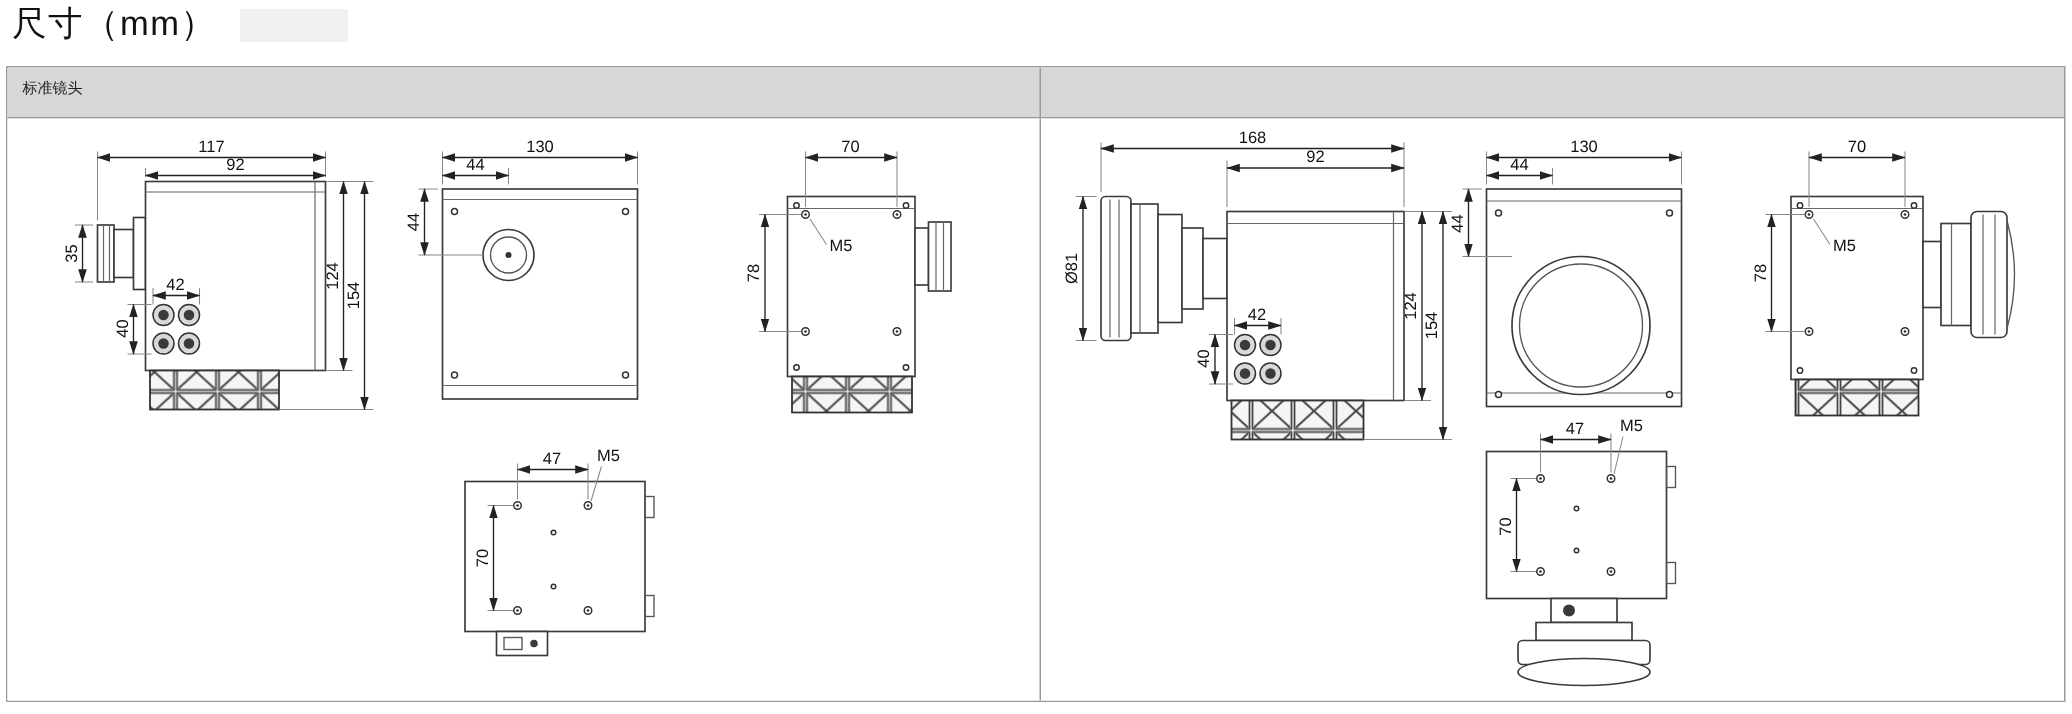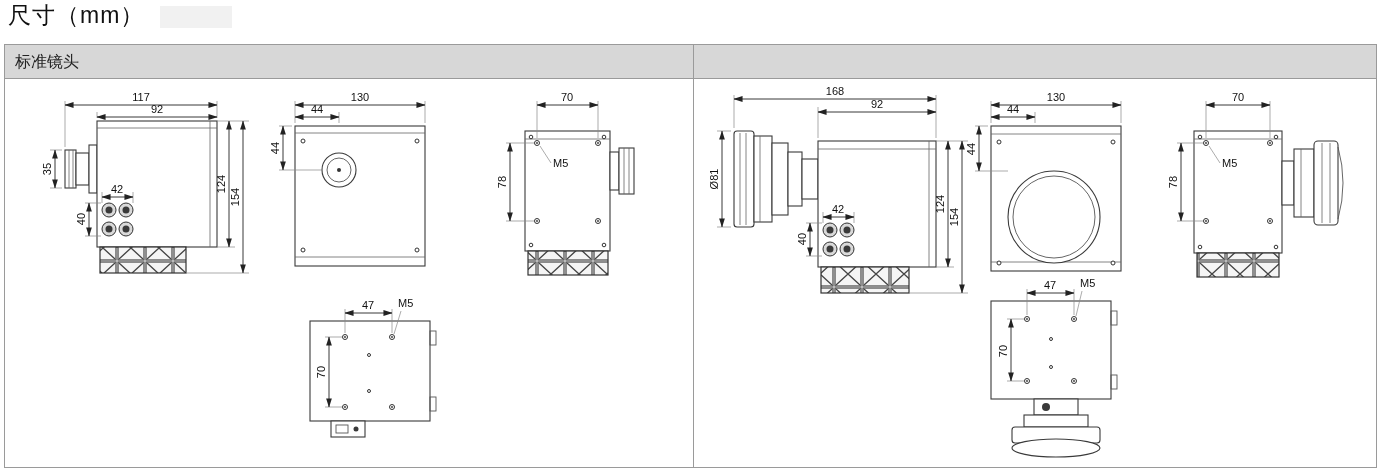--- a/index.html
+++ b/index.html
@@ -5,21 +5,21 @@
   html,body { margin:0; padding:0; background:#fff; }
   .page { position:relative; width:1381px; height:476px; background:#fff;
           font-family:"Liberation Sans", sans-serif; overflow:hidden; }
   .page-title { position:absolute; left:8px; top:0; margin:0; font-size:23px;
                 font-weight:400; color:#111; letter-spacing:1px; }
   .ghost { position:absolute; background:rgba(0,0,0,0.055); }
   .dim-table { position:absolute; left:4px; top:44px; width:1373px; height:424px;
                border:1px solid #9a9a9a; box-sizing:border-box; background:#fff; }
   .header-row { display:flex; height:34px; background:#d7d7d7;
                 border-bottom:1px solid #9a9a9a; box-sizing:border-box; }
-  .header-cell { box-sizing:border-box; padding:7px 10px; font-size:16px; color:#222; }
+  .header-cell { box-sizing:border-box; padding:7px 10px; font-size:10px; color:#222; }
   .header-cell.left { width:689px; border-right:1px solid #9a9a9a; }
   .header-cell.right { flex:1; }
   .body-row { display:flex; height:388px; }
   .body-cell { position:relative; box-sizing:border-box; background:#fff; }
   .body-cell.left { width:689px; border-right:1px solid #9a9a9a; }
   .body-cell.right { flex:1; }
   svg.drawing { display:block; }
   .body { fill:#fff; stroke:#3a3a3a; stroke-width:1.1; }
   .det  { stroke:#666; stroke-width:0.8; fill:none; }
   .det2 { stroke:#555; stroke-width:0.9; fill:none; }

